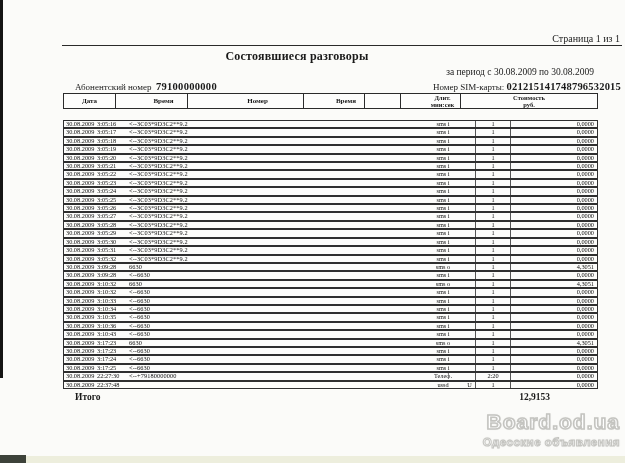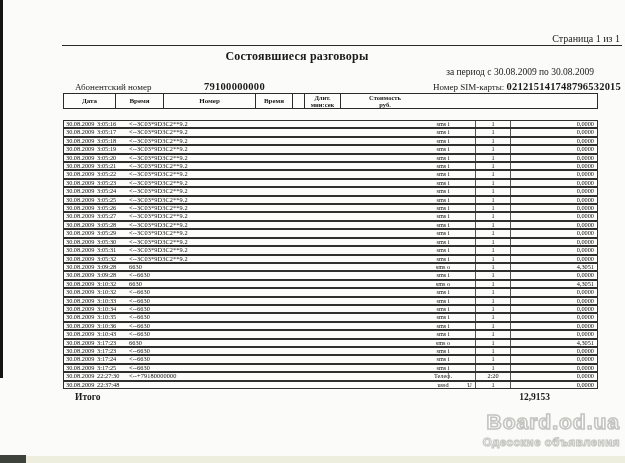--- a/index.html
+++ b/index.html
@@ -6,26 +6,26 @@
   .screen{position:relative;width:625px;height:463px;background:#fbfbf9;overflow:hidden;
           font-family:"Liberation Serif",serif;color:#1a1a1a;}
   .scan-edge{position:absolute;left:0;top:0;width:3px;height:378px;background:#141414;}
   .page-info{position:absolute;top:33px;right:5px;font-size:10px;color:#222;}
   .top-rule{position:absolute;left:62px;top:45px;width:560px;height:1px;background:#2a2a2a;}
   .title-wrap{position:absolute;left:0;top:49px;width:594px;text-align:center;}
   .doc-title{font-size:12px;font-weight:bold;letter-spacing:.2px;}
   .doc-period{font-size:9.5px;margin-top:3px;text-align:right;}
   .sub-line{position:absolute;left:0;top:78px;width:625px;height:14px;}
   .sub-left{position:absolute;left:75px;bottom:0;font-size:9px;}
-  .sub-left b{font-size:10.5px;letter-spacing:.3px;margin-left:48px;}
+  .sub-left b{font-size:10.5px;letter-spacing:.3px;}
   .sub-right{position:absolute;right:4px;bottom:0;font-size:9px;}
   .sub-right b{font-size:10.5px;letter-spacing:.2px;}
 
   .thead{position:absolute;left:63px;top:93px;width:535px;height:16px;display:flex;
-         border:1px solid #2b2b2b;box-sizing:border-box;background:#fdfdfc;}
+         border:1px solid #2b2b2b;box-sizing:border-box;background:#fdfdfc;gap:24px;}
   .hc{border-right:1px solid #2b2b2b;box-sizing:border-box;display:flex;align-items:center;
       justify-content:center;font-weight:bold;font-size:7px;text-align:center;
       line-height:7px;white-space:pre-line;}
   .hc:last-child{border-right:none;}
   .hc0{width:52px}.hc1{width:48px}.hc2{width:92px}.hc3{width:95px}.hc4{width:75px}
   .hc5{width:37px}.hc6{width:12px}.hc7{width:36px;font-size:6.5px}.hc8{width:88px;font-size:6.5px}
 
   .rows{position:absolute;left:63px;top:120px;width:535px;}
   .trow{position:relative;width:535px;height:8.42px;border:1px solid #2f2f2f;
         box-sizing:border-box;background:#fcfcfa;}

